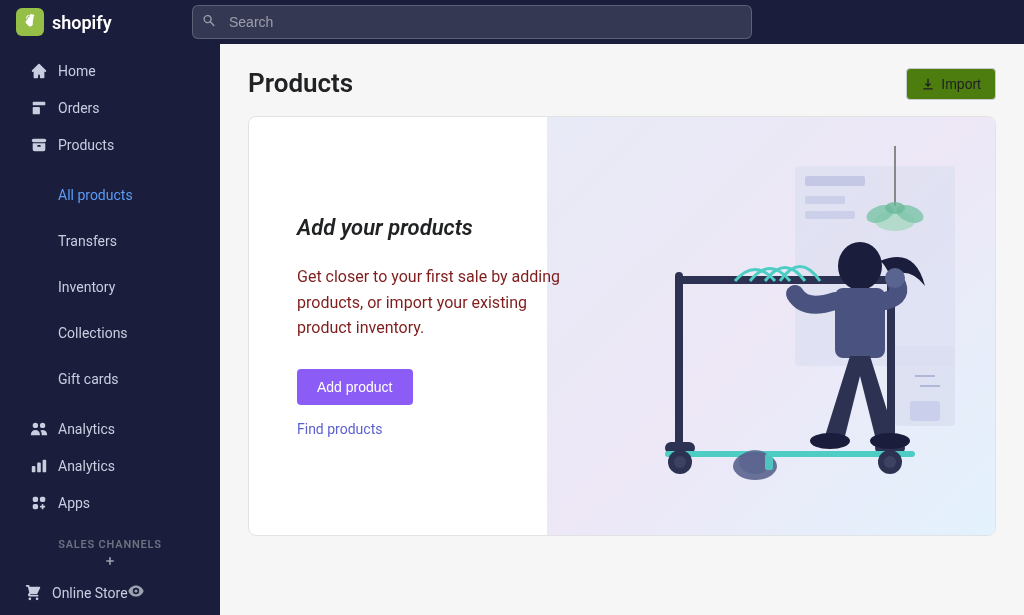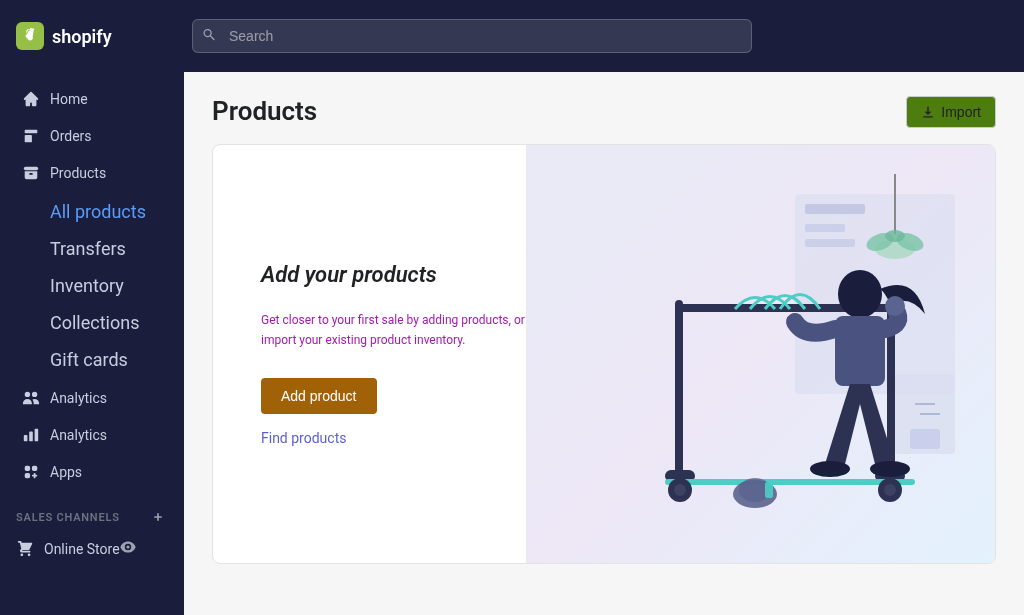--- a/index.html
+++ b/index.html
@@ -1,21 +1,21 @@
 <!DOCTYPE html>
 <html><head>
   <meta charset="utf-8">
   <style>
     * { margin: 0; padding: 0; box-sizing: border-box; }
     body { font-family: -apple-system, BlinkMacSystemFont, 'Segoe UI', Roboto, sans-serif; background: #f6f6f7; display: flex; flex-direction: column; height: 615px; width: 1024px; overflow: hidden; }
 
     
     .top-nav {
       background: #1a1d3b;
-      height: 72px;
+      height: 44px;
       display: flex;
       align-items: center;
       padding: 0 16px;
       gap: 16px;
       flex-shrink: 0;
     }
     .shopify-logo {
       display: flex;
       align-items: center;
       gap: 8px;
@@ -61,26 +61,26 @@
 
     
     .app-body {
       display: flex;
       flex: 1;
       overflow: hidden;
     }
 
     
     .sidebar {
-      width: 184px;
+      width: 220px;
       background: #1a1d3b;
       color: #c9cde0;
       flex-shrink: 0;
       overflow-y: auto;
-      padding: 8px 0;
+      padding: 8px 8px;
     }
     .sidebar-nav-item {
       display: flex;
       align-items: center;
       gap: 10px;
       padding: 9px 16px;
       font-size: 14px;
       color: #c9cde0;
       cursor: pointer;
       border-radius: 4px;
@@ -89,37 +89,38 @@
     .sidebar-nav-item .nav-icon {
       width: 18px;
       height: 18px;
       display: flex;
       align-items: center;
       justify-content: center;
       flex-shrink: 0;
     }
     .sidebar-sub-item {
       padding: 6px 16px 6px 44px;
-      font-size: 18px;
+      font-size: 14px;
       color: #c9cde0;
       cursor: pointer;
-      margin: 4px 6px;
+      margin: 18px 6px;
       border-radius: 4px;
     }
     .sidebar-sub-item.active { color: #5b9cf6; }
     .sidebar-section-label {
       padding: 16px 16px 4px;
       font-size: 11px;
       font-weight: 600;
       color: #6b7280;
       letter-spacing: 0.8px;
       text-transform: uppercase;
       display: flex;
       align-items: center;
       justify-content: space-between;
+      flex-direction: column;
     }
     .sidebar-section-add {
       color: #9ca3af;
       cursor: pointer;
       font-size: 16px;
       display: flex;
       align-items: center;
       justify-content: center;
       width: 20px;
       height: 20px;
@@ -201,27 +202,27 @@
       position: relative;
     }
     .empty-state-title {
       font-size: 22px;
       font-weight: 600;
       color: #202223;
       margin-bottom: 24px;
       font-style: italic;
     }
     .empty-state-desc {
-      font-size: 12px;
-      color: #a21caf;
+      font-size: 16px;
+      color: #7f1d1d;
       line-height: 1.6;
       margin-bottom: 28px;
     }
     .add-product-btn {
-      background: #a16207;
+      background: #8b5cf6;
       color: white;
       border: none;
       border-radius: 4px;
       padding: 10px 20px;
       font-size: 14px;
       font-weight: 500;
       cursor: pointer;
       display: inline-block;
       margin-bottom: 16px;
     }

